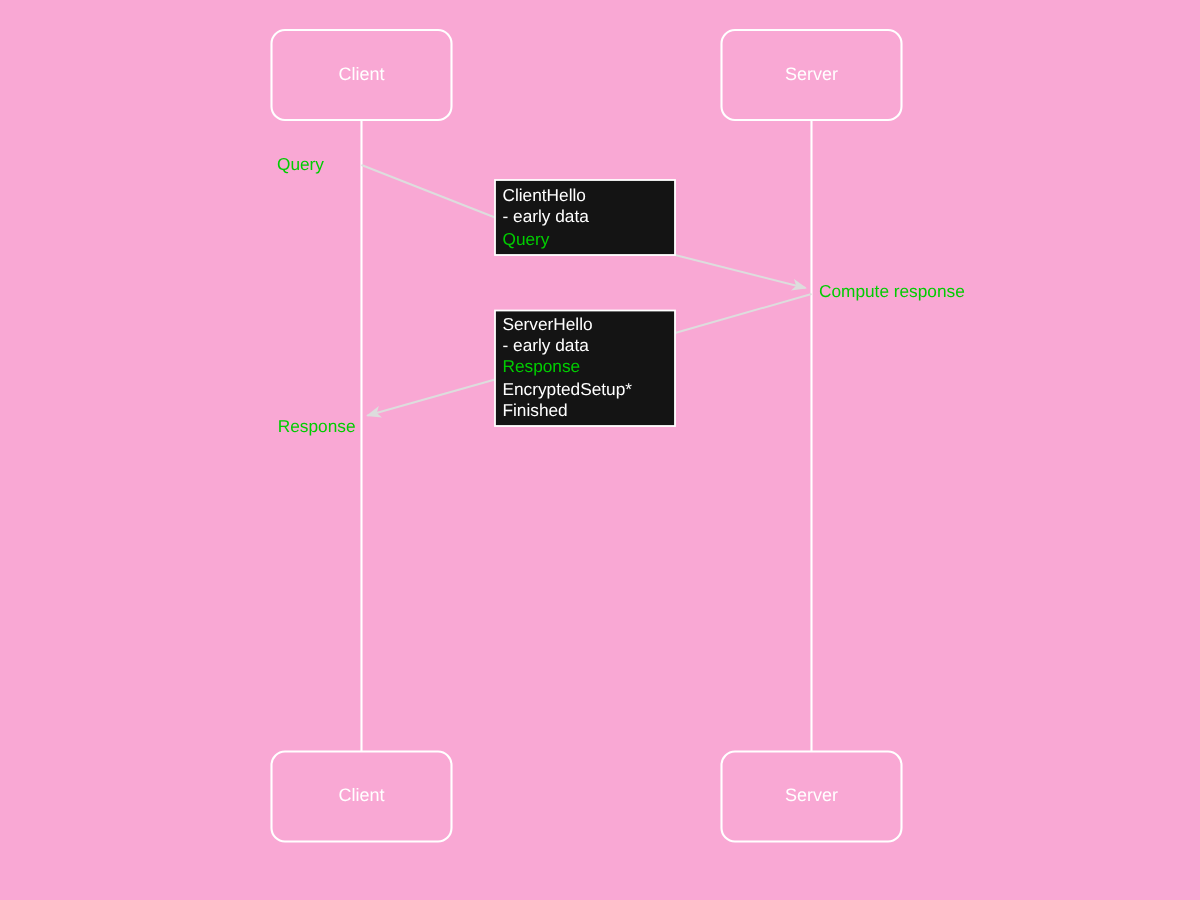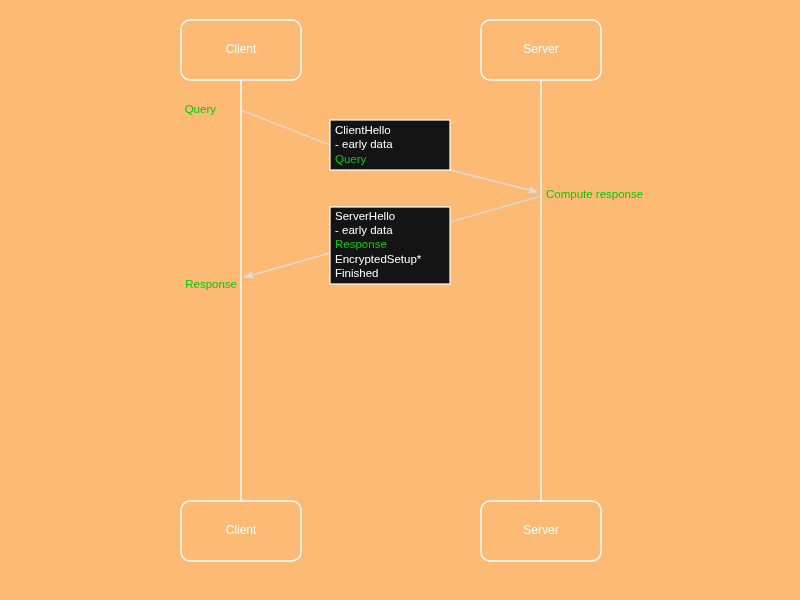--- a/index.html
+++ b/index.html
@@ -10,21 +10,21 @@
   body {
     width: 800px;
     height: 600px;
     overflow: hidden;
     font-family: "Liberation Sans", sans-serif;
   }
   #diagram-root {
     position: relative;
     width: 800px;
     height: 600px;
-    background: #fdba74;
+    background: #f9a8d4;
   }
   svg.canvas {
     position: absolute;
     top: 0;
     left: 0;
     width: 800px;
     height: 600px;
     display: block;
   }
   .lifeline-box-rect {

